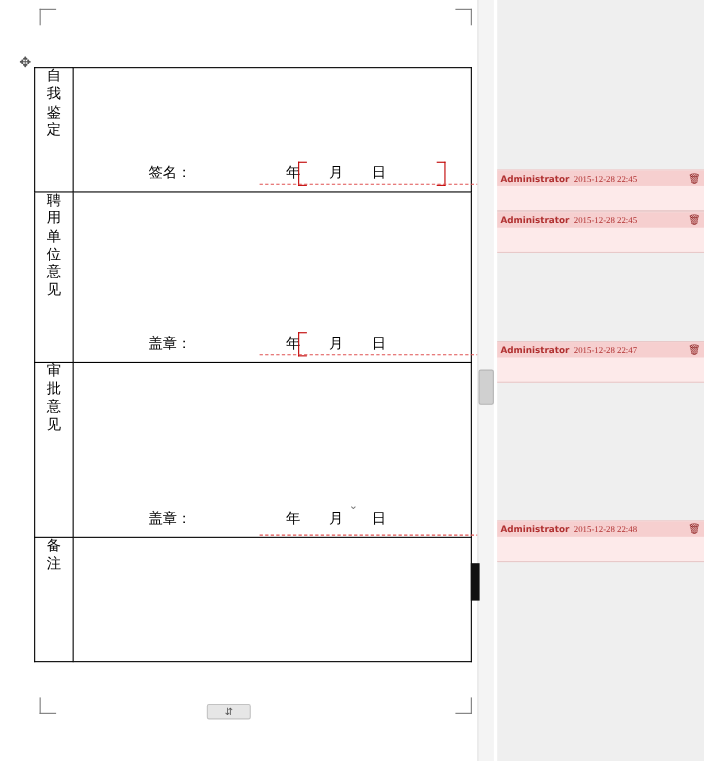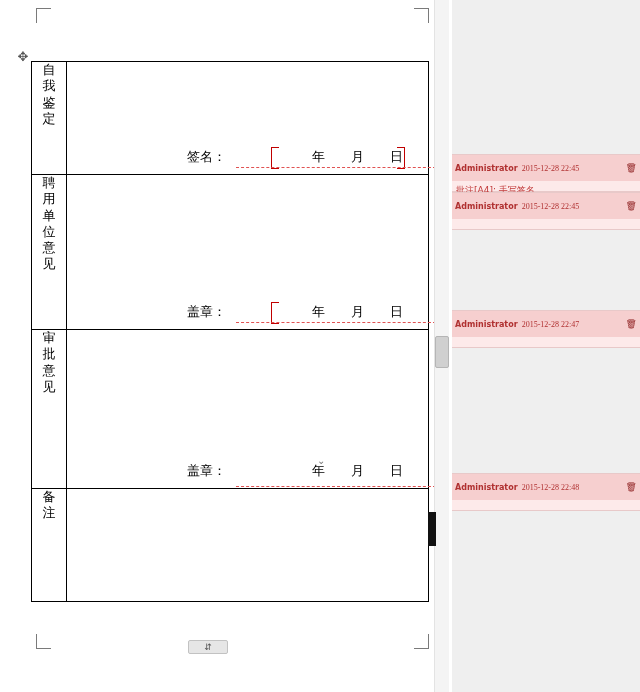--- a/index.html
+++ b/index.html
@@ -85,21 +85,21 @@
   .sign-line {
     position: absolute;
     left: 0;
     bottom: 8px;
     width: 100%;
     font-size: 13px;
     font-family: "DejaVu Sans", sans-serif;
     color: #000;
     white-space: nowrap;
   }
-  .sign-line .lbl { margin-left: 120px; }
+  .sign-line .lbl { margin-left: 68px; }
   .sign-line .gap1 { display: inline-block; width: 86px; }
   .sign-line .gap2 { display: inline-block; width: 26px; }
   .sign-line .gap3 { display: inline-block; width: 26px; }
 
   
   .anchor-bracket {
     position: absolute;
     bottom: 5px;
     width: 7px;
     height: 20px;
@@ -180,21 +180,21 @@
     position: absolute;
     left: 0;
     width: 188px;
     background: #fdeaea;
     border-top: 1px solid #e8c9c9;
     border-bottom: 1px solid #e8c9c9;
     box-sizing: border-box;
   }
   .comment .chead {
     background: #f6cfcf;
-    height: 26px;
+    height: 14px;
     display: flex;
     align-items: center;
     padding: 0 3px;
     box-sizing: border-box;
   }
   .comment .cauthor {
     font-size: 8px;
     color: #b03030;
     font-weight: bold;
     font-family: "DejaVu Sans", sans-serif;
@@ -313,21 +313,20 @@
 <div id="scroll-dark"></div>
 
 <div id="comment-pane">
 
   <div class="comment" style="top:154px; height:38px;">
     <div class="chead">
       <span class="cauthor">Administrator</span>
       <span class="cdate">2015-12-28 22:45</span>
       <span class="cdelete">🗑</span>
     </div>
-    <div class="cbody">批注[A4]: 手写签名</div>
   </div>
 
   <div class="comment" style="top:192px; height:38px;">
     <div class="chead">
       <span class="cauthor">Administrator</span>
       <span class="cdate">2015-12-28 22:45</span>
       <span class="cdelete">🗑</span>
     </div>
   </div>
 

